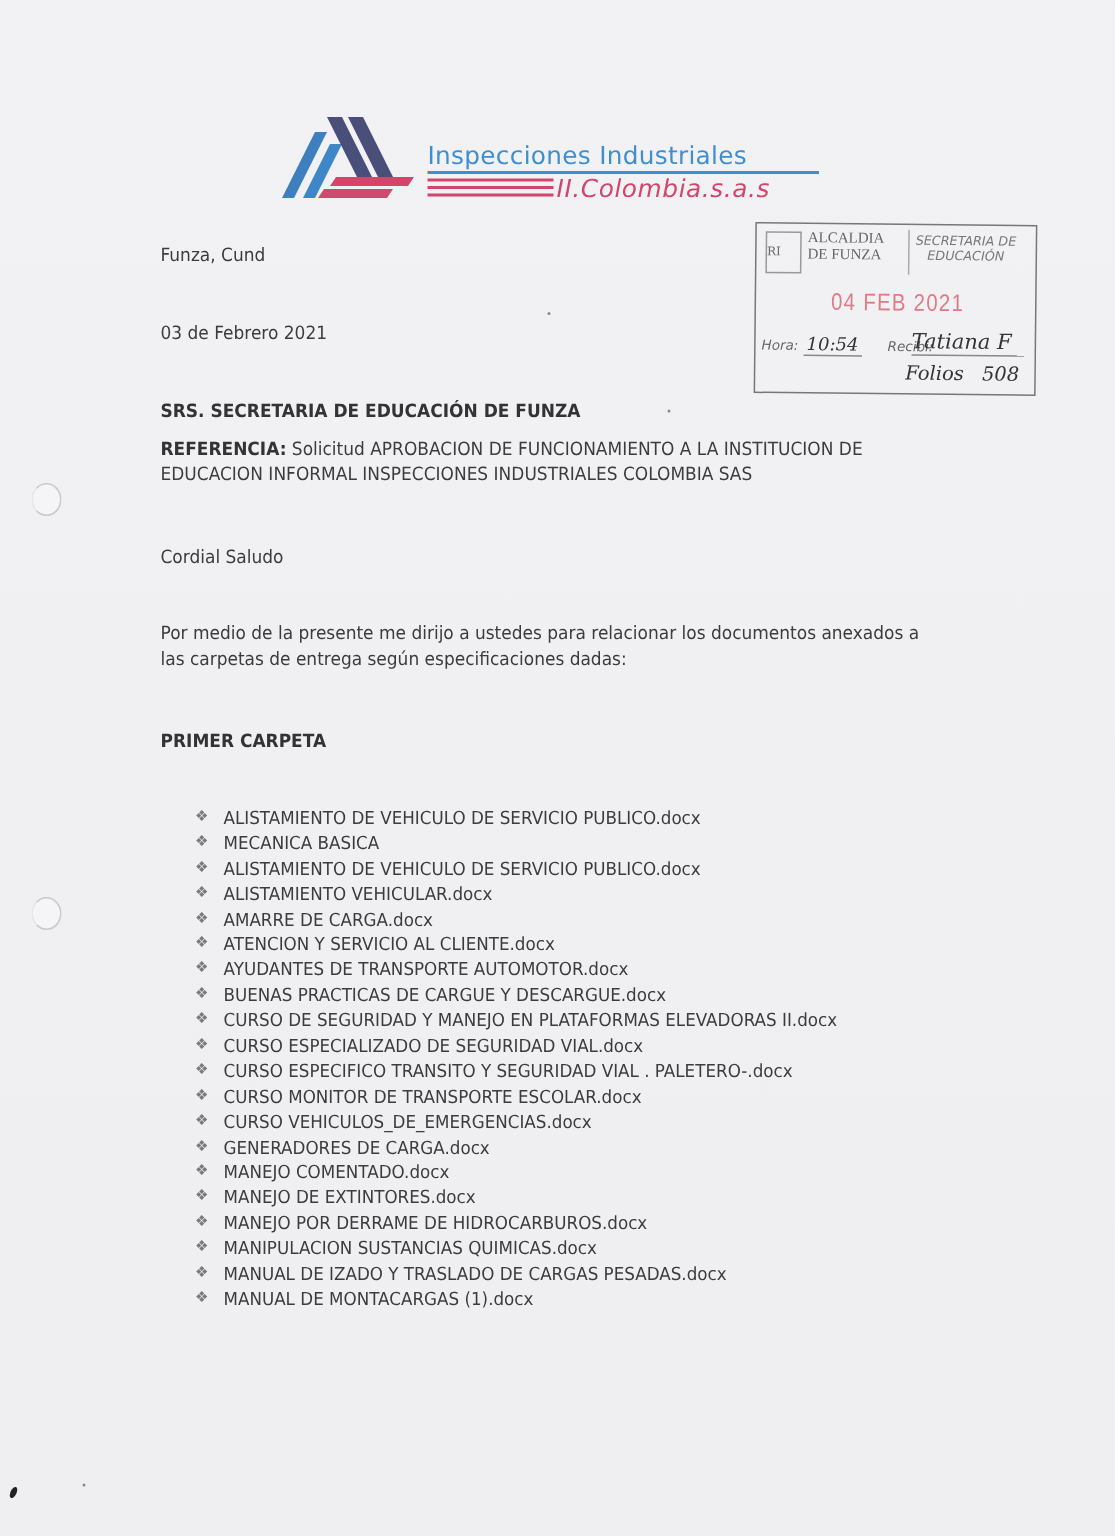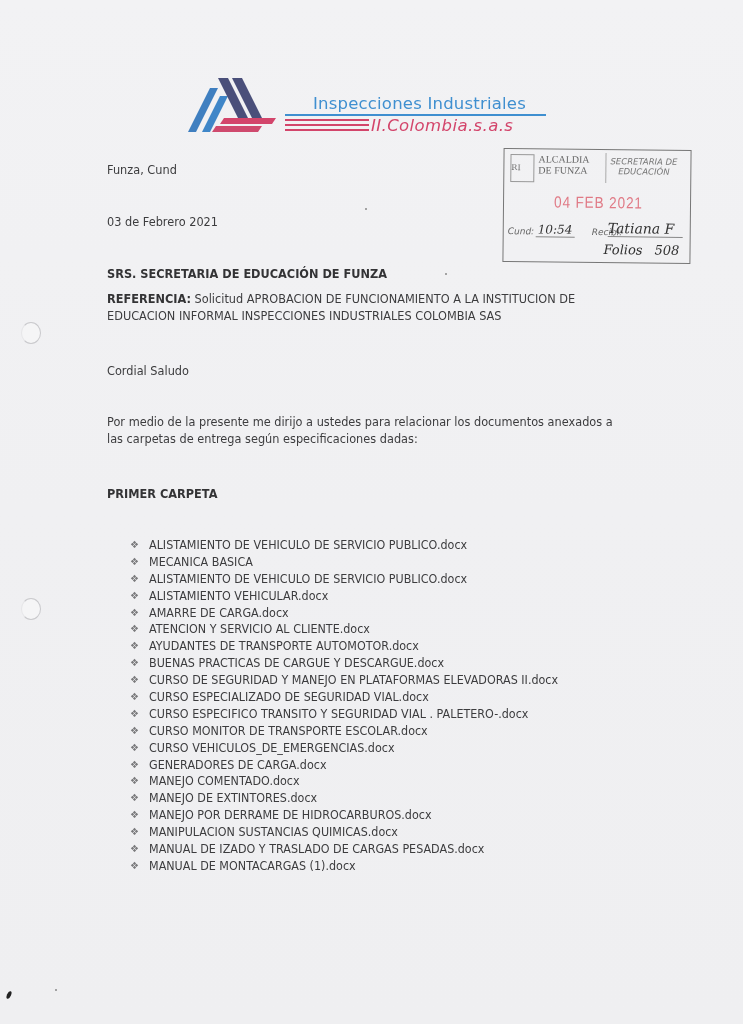--- a/index.html
+++ b/index.html
@@ -42,21 +42,20 @@
     }
     .logo-mark { position: absolute; left: 0; top: 0; }
     .logo-title {
       position: absolute;
       left: 97px; top: 16px;
       font-family: "DejaVu Sans", sans-serif;
       font-size: 16.5px;
       color: #3f8fd0;
       letter-spacing: 0.2px;
       white-space: nowrap;
-      margin-left: 28px;
     }
     .logo-underline {
       position: absolute;
       left: 97px; top: 36px;
       width: 261px; height: 2px;
       background: #3f8fd0;
     }
     .logo-stripes {
       position: absolute;
       left: 97px; top: 41px;
@@ -227,21 +226,21 @@
   </div>
 
   <div class="stamp">
     <div class="stamp-crest">RI</div>
     <div class="stamp-alcaldia">ALCALDIA
 DE FUNZA</div>
     <div class="stamp-divider"></div>
     <div class="stamp-secretaria">SECRETARIA DE
 EDUCACIÓN</div>
     <div class="stamp-date">04 FEB 2021</div>
-    <div class="stamp-hora-label">Cund:</div>
+    <div class="stamp-hora-label">Hora:</div>
     <div class="stamp-hora-val">10:54</div>
     <div class="stamp-recibi-label">Recibi:</div>
     <div class="stamp-recibi-val">Tatiana F</div>
     <div class="stamp-folios">Folios 508</div>
   </div>
 
   <div class="txt" style="top:163px;">Funza, Cund</div>
   <div class="txt" style="top:215px;">03 de Febrero 2021</div>
 
   <div class="txt bold" style="top:267px;">SRS. SECRETARIA DE EDUCACIÓN DE FUNZA</div>

